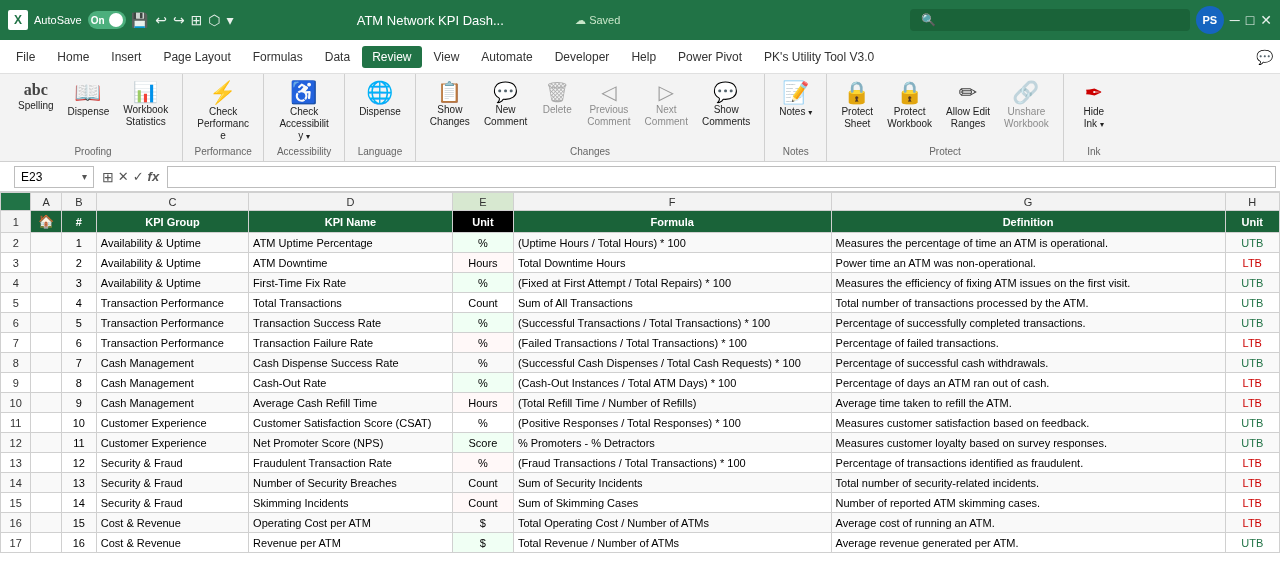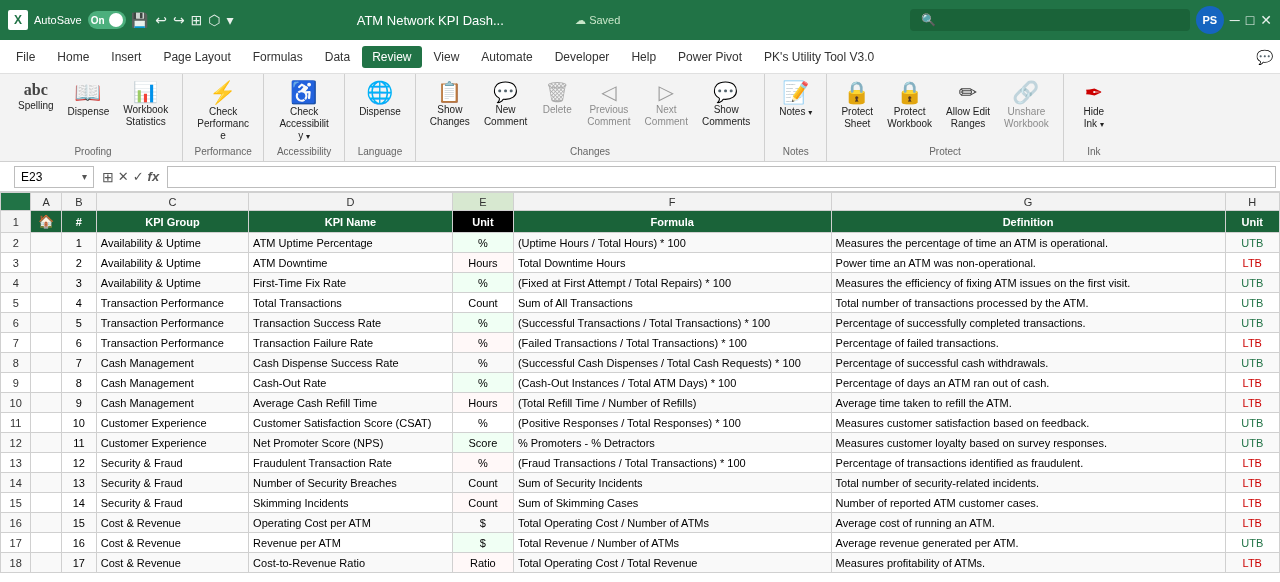--- a/index.html
+++ b/index.html
@@ -549,21 +549,21 @@
         <td style="text-align:center;color:#c00;">LTB</td>
       </tr>
       <tr class="data-row">
         <td class="row-header">15</td>
         <td></td>
         <td style="text-align:center;">14</td>
         <td>Security &amp; Fraud</td>
         <td>Skimming Incidents</td>
         <td style="text-align:center;background:#fff8f8;">Count</td>
         <td>Sum of Skimming Cases</td>
-        <td>Number of reported ATM customer cases.</td>
+        <td>Number of reported ATM skimming cases.</td>
         <td style="text-align:center;color:#c00;">LTB</td>
       </tr>
       <tr class="data-row">
         <td class="row-header">16</td>
         <td></td>
         <td style="text-align:center;">15</td>
         <td>Cost &amp; Revenue</td>
         <td>Operating Cost per ATM</td>
         <td style="text-align:center;">$</td>
         <td>Total Operating Cost / Number of ATMs</td>
@@ -574,26 +574,15 @@
         <td class="row-header">17</td>
         <td></td>
         <td style="text-align:center;">16</td>
         <td>Cost &amp; Revenue</td>
         <td>Revenue per ATM</td>
         <td style="text-align:center;background:#f0fff4;">$</td>
         <td>Total Revenue / Number of ATMs</td>
         <td>Average revenue generated per ATM.</td>
         <td style="text-align:center;color:#217346;">UTB</td>
       </tr>
-      <tr class="data-row">
-        <td class="row-header">18</td>
-        <td></td>
-        <td style="text-align:center;">17</td>
-        <td>Cost &amp; Revenue</td>
-        <td>Cost-to-Revenue Ratio</td>
-        <td style="text-align:center;background:#fff8f8;">Ratio</td>
-        <td>Total Operating Cost / Total Revenue</td>
-        <td>Measures profitability of ATMs.</td>
-        <td style="text-align:center;color:#c00;">LTB</td>
-      </tr>
     </tbody>
   </table>
 </div>
 
 </body></html>

